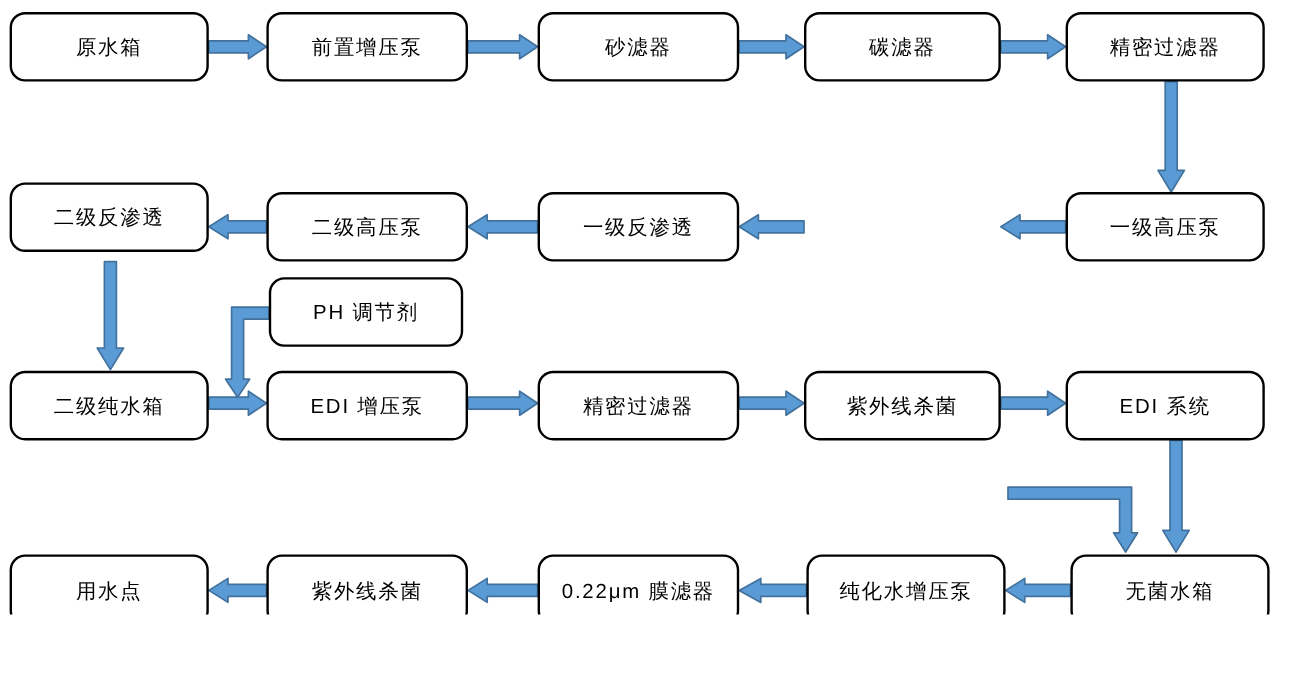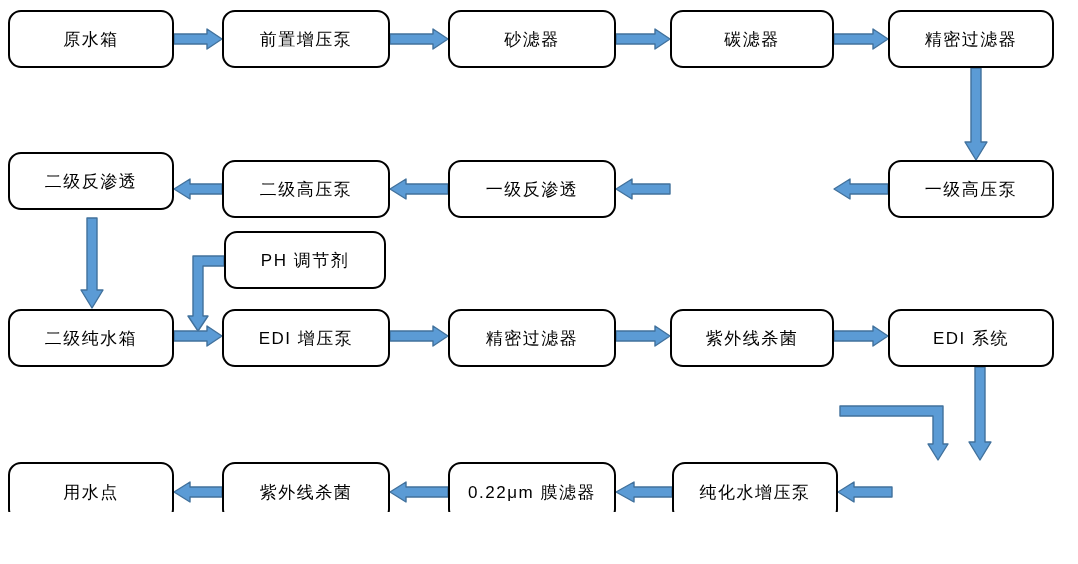--- a/index.html
+++ b/index.html
@@ -138,14 +138,17 @@
     </div>
   <div class="node" style="left:222px;top:462px;width:168px;height:60px">
       <span>紫外线杀菌</span>
     </div>
   <div class="node" style="left:448px;top:462px;width:168px;height:60px">
       <span>0.22μm 膜滤器</span>
     </div>
   <div class="node" style="left:672px;top:462px;width:166px;height:60px">
       <span>纯化水增压泵</span>
     </div>
+  <div class="node" style="left:892px;top:462px;width:166px;height:60px">
+      <span>无菌水箱</span>
+    </div>
 
 </div>
 
 </body></html>

